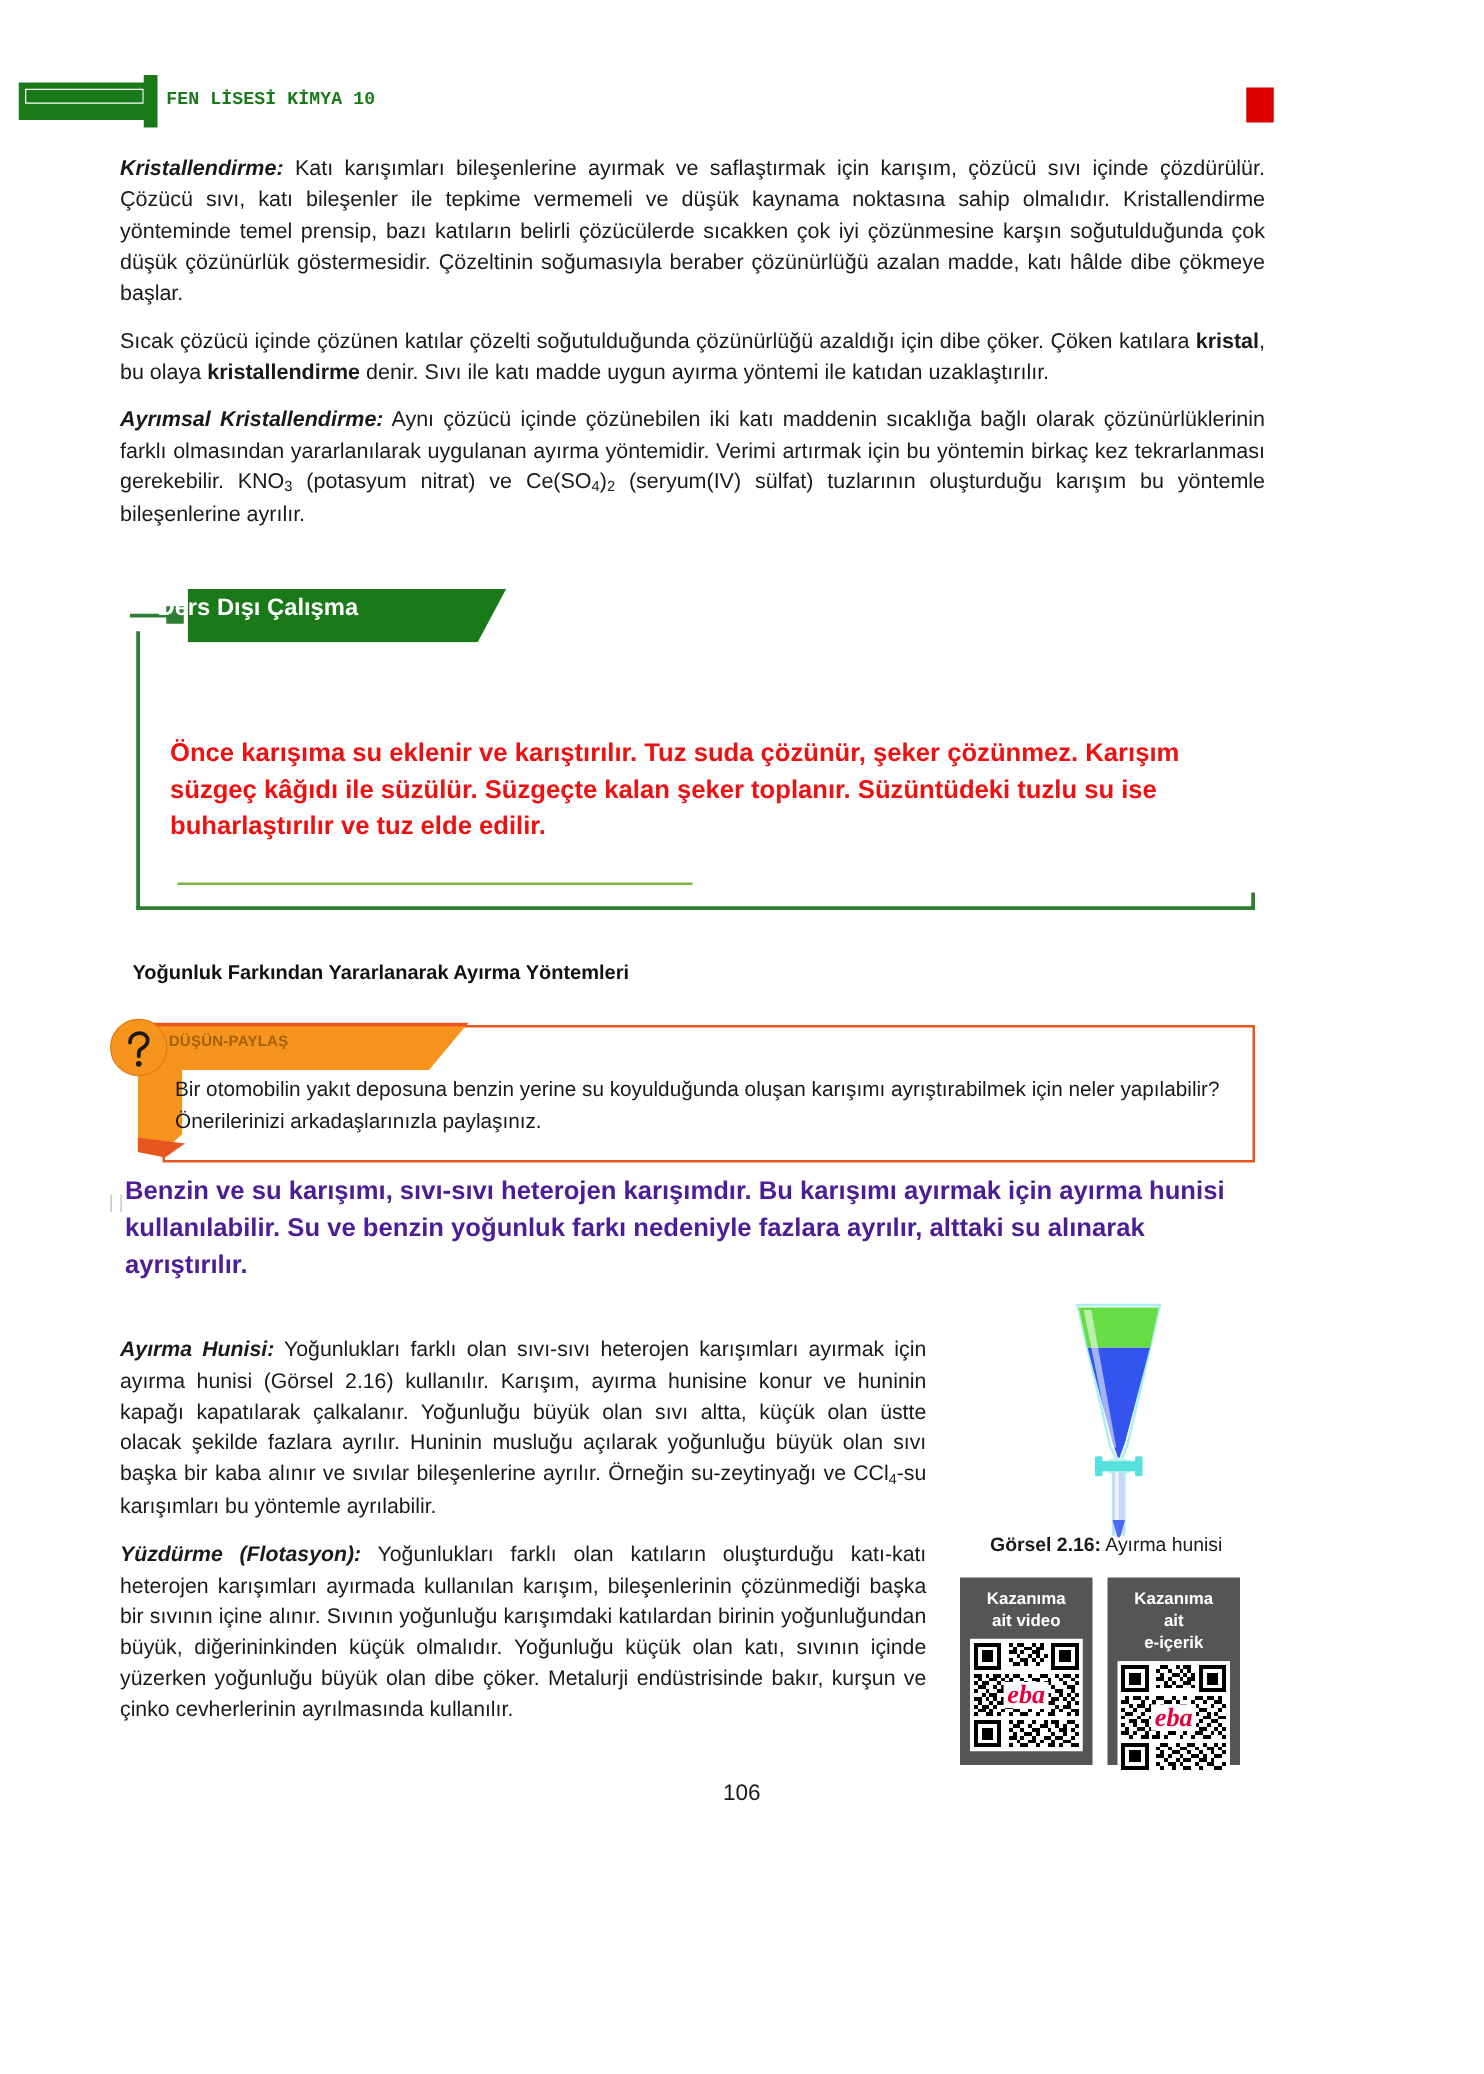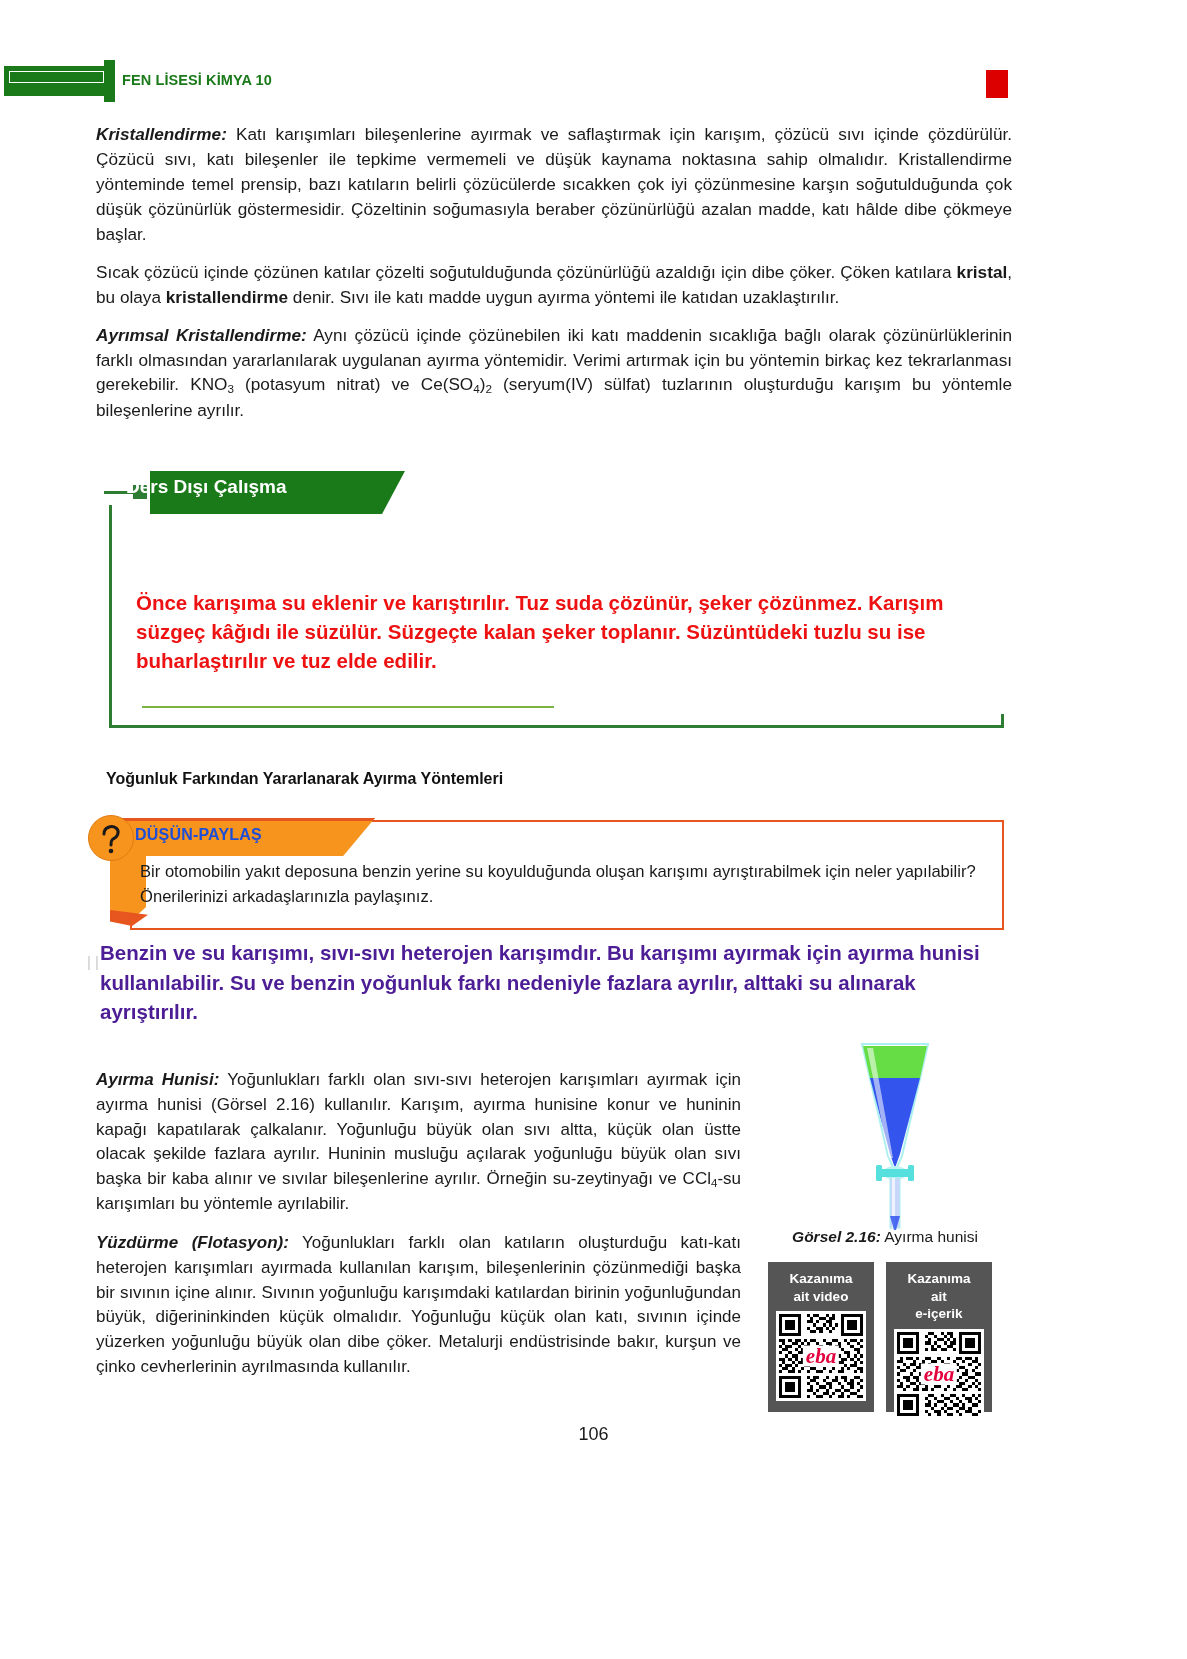--- a/index.html
+++ b/index.html
@@ -10,22 +10,22 @@
     background: #ffffff;
     font-family: "Liberation Sans", sans-serif;
     color: #1a1a1a;
     position: relative;
     overflow: hidden;
   }
 
   
   .page-header {
     position: absolute;
-    left: 4px; top: 0;
-    width: 1004px; height: 112px;
+    left: 15px; top: 0;
+    width: 1004px; height: 112px; font-family: Liberation Mono, monospace;
   }
   .hdr-bar-outer {
     position: absolute;
     left: 0; top: 66px;
     width: 105px; height: 30px;
     background: #1a7a1a;
   }
   .hdr-bar-inner {
     position: absolute;
     left: 5px; top: 5px;
@@ -170,21 +170,21 @@
   .disc-icon {
     position: absolute; left: 0px; top: 5px;
     width: 46px; height: 46px;
     border-radius: 50%;
     background: #f7941e;
     border: 1.5px solid #e07a10;
   }
   .disc-icon svg { position: absolute; left: 9px; top: 7px; }
   .disc-banner-label {
     position: absolute; left: 47px; top: 16px;
-    font-size: 16px; font-weight: bold; color: #1d4ed8;
+    font-size: 12px; font-weight: bold; color: #a16207;
     letter-spacing: 0.2px;
   }
   .disc-question {
     position: absolute; left: 52px; top: 50px;
     width: 848px;
     font-size: 16.6px; line-height: 1.5;
     color: #1a1a1a;
   }
   .disc-answer {
     position: absolute; left: 100px; top: 938px;
@@ -224,21 +224,21 @@
     width: 250px; height: 190px;
   }
   .fig-caption {
     position: absolute;
     left: 760px; top: 1228px;
     width: 250px;
     text-align: center;
     font-size: 15.5px;
     color: #1a1a1a;
   }
-  .fig-caption .b { font-weight: bold; font-style: italic; }
+  .fig-caption .b { font-weight: bold; }
 
   
   .qr-row {
     position: absolute;
     left: 768px; top: 1262px;
     width: 234px; height: 150px;
     display: flex;
     gap: 12px;
   }
   .qr-card {

